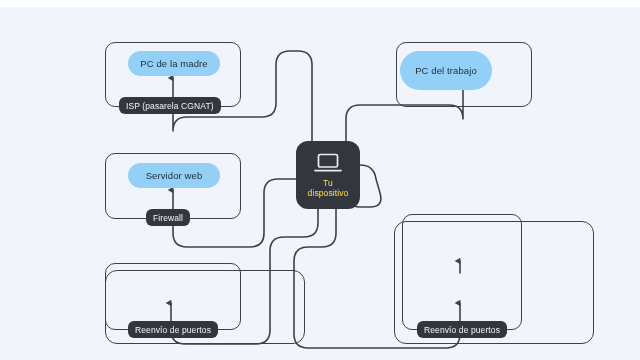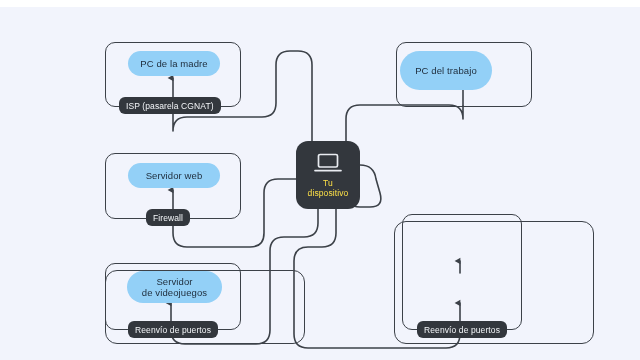--- a/index.html
+++ b/index.html
@@ -144,22 +144,20 @@
 
     <div class="panel" style="left:396px; top:35px; width:136px; height:65px;"></div>
     <div class="pill" style="left:400px; top:44px; width:92px; height:39px;">PC del trabajo</div>
 
     <div class="panel" style="left:105px; top:146px; width:136px; height:66px;"></div>
     <div class="pill" style="left:128px; top:156px; width:92px; height:25px;">Servidor web</div>
     <div class="chip" style="left:146px; top:202px;">Firewall</div>
 
     <div class="panel outer" style="left:105px; top:263px; width:200px; height:74px;"></div>
     <div class="panel" style="left:105px; top:256px; width:136px; height:67px;"></div>
-    <div class="pill" style="left:127px; top:264px; width:95px; height:32px;">Servidor
-de videojuegos</div>
     <div class="chip" style="left:128px; top:314px;">Reenvío de puertos</div>
 
     <div class="panel outer" style="left:394px; top:214px; width:200px; height:123px;"></div>
     <div class="panel" style="left:402px; top:207px; width:120px; height:116px;"></div>
     <div class="chip" style="left:417px; top:314px;">Reenvío de puertos</div>
 
     <div id="device-node" style="left:296px; top:134px; width:64px; height:68px;">
       <svg class="laptop-icon" width="30" height="22" viewBox="0 0 30 22">
         <rect x="5.5" y="2.5" width="19" height="12.5" rx="1.6" fill="none" stroke="#e9ecf1" stroke-width="1.7"></rect>
         <path d="M2 18.6 H28" stroke="#e9ecf1" stroke-width="1.7" stroke-linecap="round"></path>

